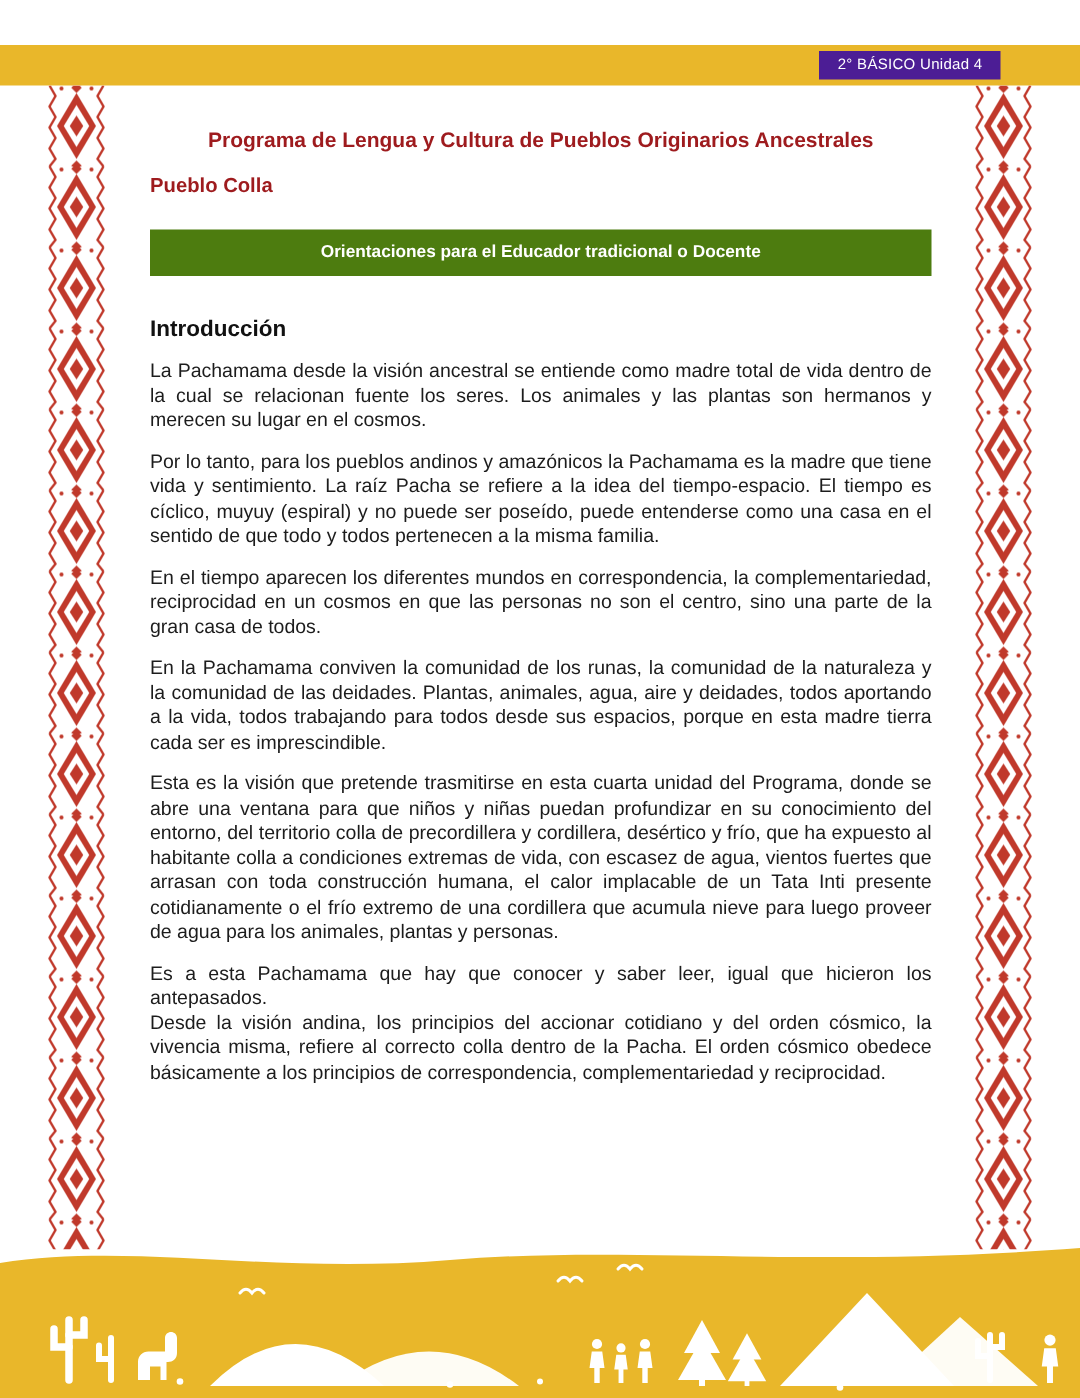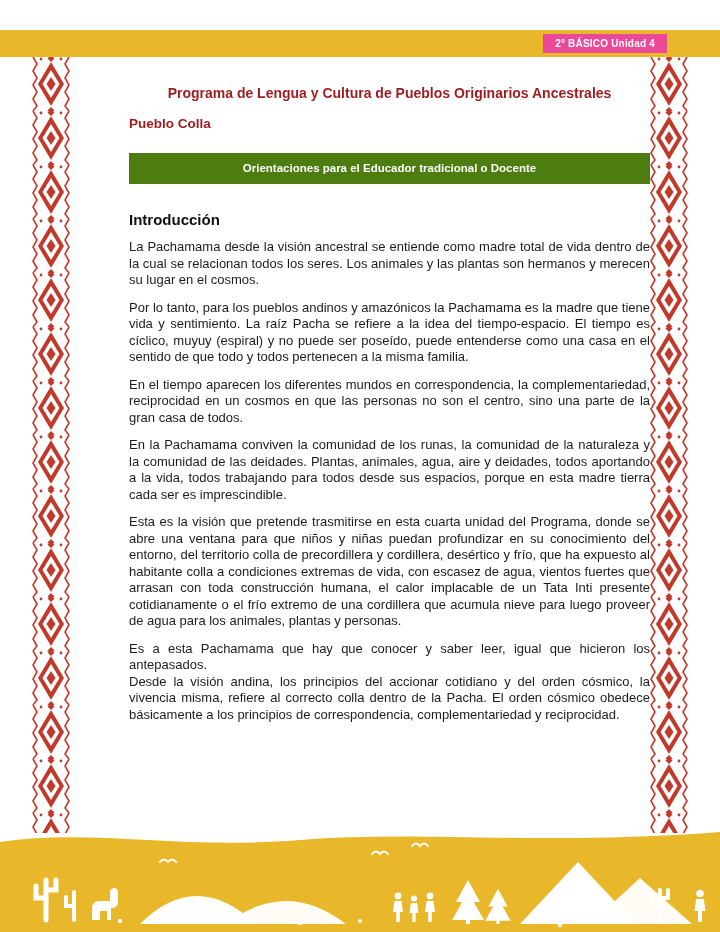--- a/index.html
+++ b/index.html
@@ -18,24 +18,24 @@
   .top-bar {
     position: absolute;
     top: 30px; left: 0; right: 0;
     height: 27px;
     background: #E9B72A;
   }
   .unit-badge {
     position: absolute;
     top: 4px;
     right: 53px;
-    background: #ec4899;
+    background: #4c1d95;
     color: #ffffff;
     font-size: 10px;
-    font-weight: bold;
+    font-weight: normal;
     letter-spacing: .2px;
     padding: 4px 12px;
     white-space: nowrap;
     margin-left: 36px;
   }
 
   
   .border-strip {
     position: absolute;
     top: 57px;
@@ -45,21 +45,20 @@
   }
   .border-left  { left: 30px; }
   .border-right { left: 648px; }
 
   
   .content {
     position: absolute;
     top: 57px;
     left: 100px;
     width: 521px;
-    margin-left: 29px;
   }
   .doc-title {
     margin-top: 28px;
     font-size: 14px;
     font-weight: bold;
     text-align: center;
     color: #9E1B1E;
   }
   .doc-subtitle {
     margin-top: 15px;
@@ -145,21 +144,21 @@
     </defs>
     <rect width="42" height="776" fill="url(#texR)"></rect>
   </svg>
 
   <div class="content">
     <h1 class="doc-title">Programa de Lengua y Cultura de Pueblos Originarios Ancestrales</h1>
     <h2 class="doc-subtitle">Pueblo Colla</h2>
     <div class="banner">Orientaciones para el Educador tradicional o Docente</div>
     <h3 class="section-heading">Introducción</h3>
 
-    <p>La Pachamama desde la visión ancestral se entiende como madre total de vida dentro de la cual se relacionan todos los seres. Los animales y las plantas son hermanos y merecen su lugar en el cosmos.</p>
+    <p>La Pachamama desde la visión ancestral se entiende como madre total de vida dentro de la cual se relacionan fuente los seres. Los animales y las plantas son hermanos y merecen su lugar en el cosmos.</p>
     <p>Por lo tanto, para los pueblos andinos y amazónicos la Pachamama es la madre que tiene vida y sentimiento. La raíz Pacha se refiere a la idea del tiempo-espacio. El tiempo es cíclico, muyuy (espiral) y no puede ser poseído, puede entenderse como una casa en el sentido de que todo y todos pertenecen a la misma familia.</p>
     <p>En el tiempo aparecen los diferentes mundos en correspondencia, la complementariedad, reciprocidad en un cosmos en que las personas no son el centro, sino una parte de la gran casa de todos.</p>
     <p>En la Pachamama conviven la comunidad de los runas, la comunidad de la naturaleza y la comunidad de las deidades. Plantas, animales, agua, aire y deidades, todos aportando a la vida, todos trabajando para todos desde sus espacios, porque en esta madre tierra cada ser es imprescindible.</p>
     <p>Esta es la visión que pretende trasmitirse en esta cuarta unidad del Programa, donde se abre una ventana para que niños y niñas puedan profundizar en su conocimiento del entorno, del territorio colla de precordillera y cordillera, desértico y frío, que ha expuesto al habitante colla a condiciones extremas de vida, con escasez de agua, vientos fuertes que arrasan con toda construcción humana, el calor implacable de un Tata Inti presente cotidianamente o el frío extremo de una cordillera que acumula nieve para luego proveer de agua para los animales, plantas y personas.</p>
     <p>Es a esta Pachamama que hay que conocer y saber leer, igual que hicieron los antepasados.</p>
     <p class="tight">Desde la visión andina, los principios del accionar cotidiano y del orden cósmico, la vivencia misma, refiere al correcto colla dentro de la Pacha. El orden cósmico obedece básicamente a los principios de correspondencia, complementariedad y reciprocidad.</p>
   </div>
 
   <svg class="footer-art" width="720" height="112" viewBox="0 0 720 112" xmlns="http://www.w3.org/2000/svg">
 

